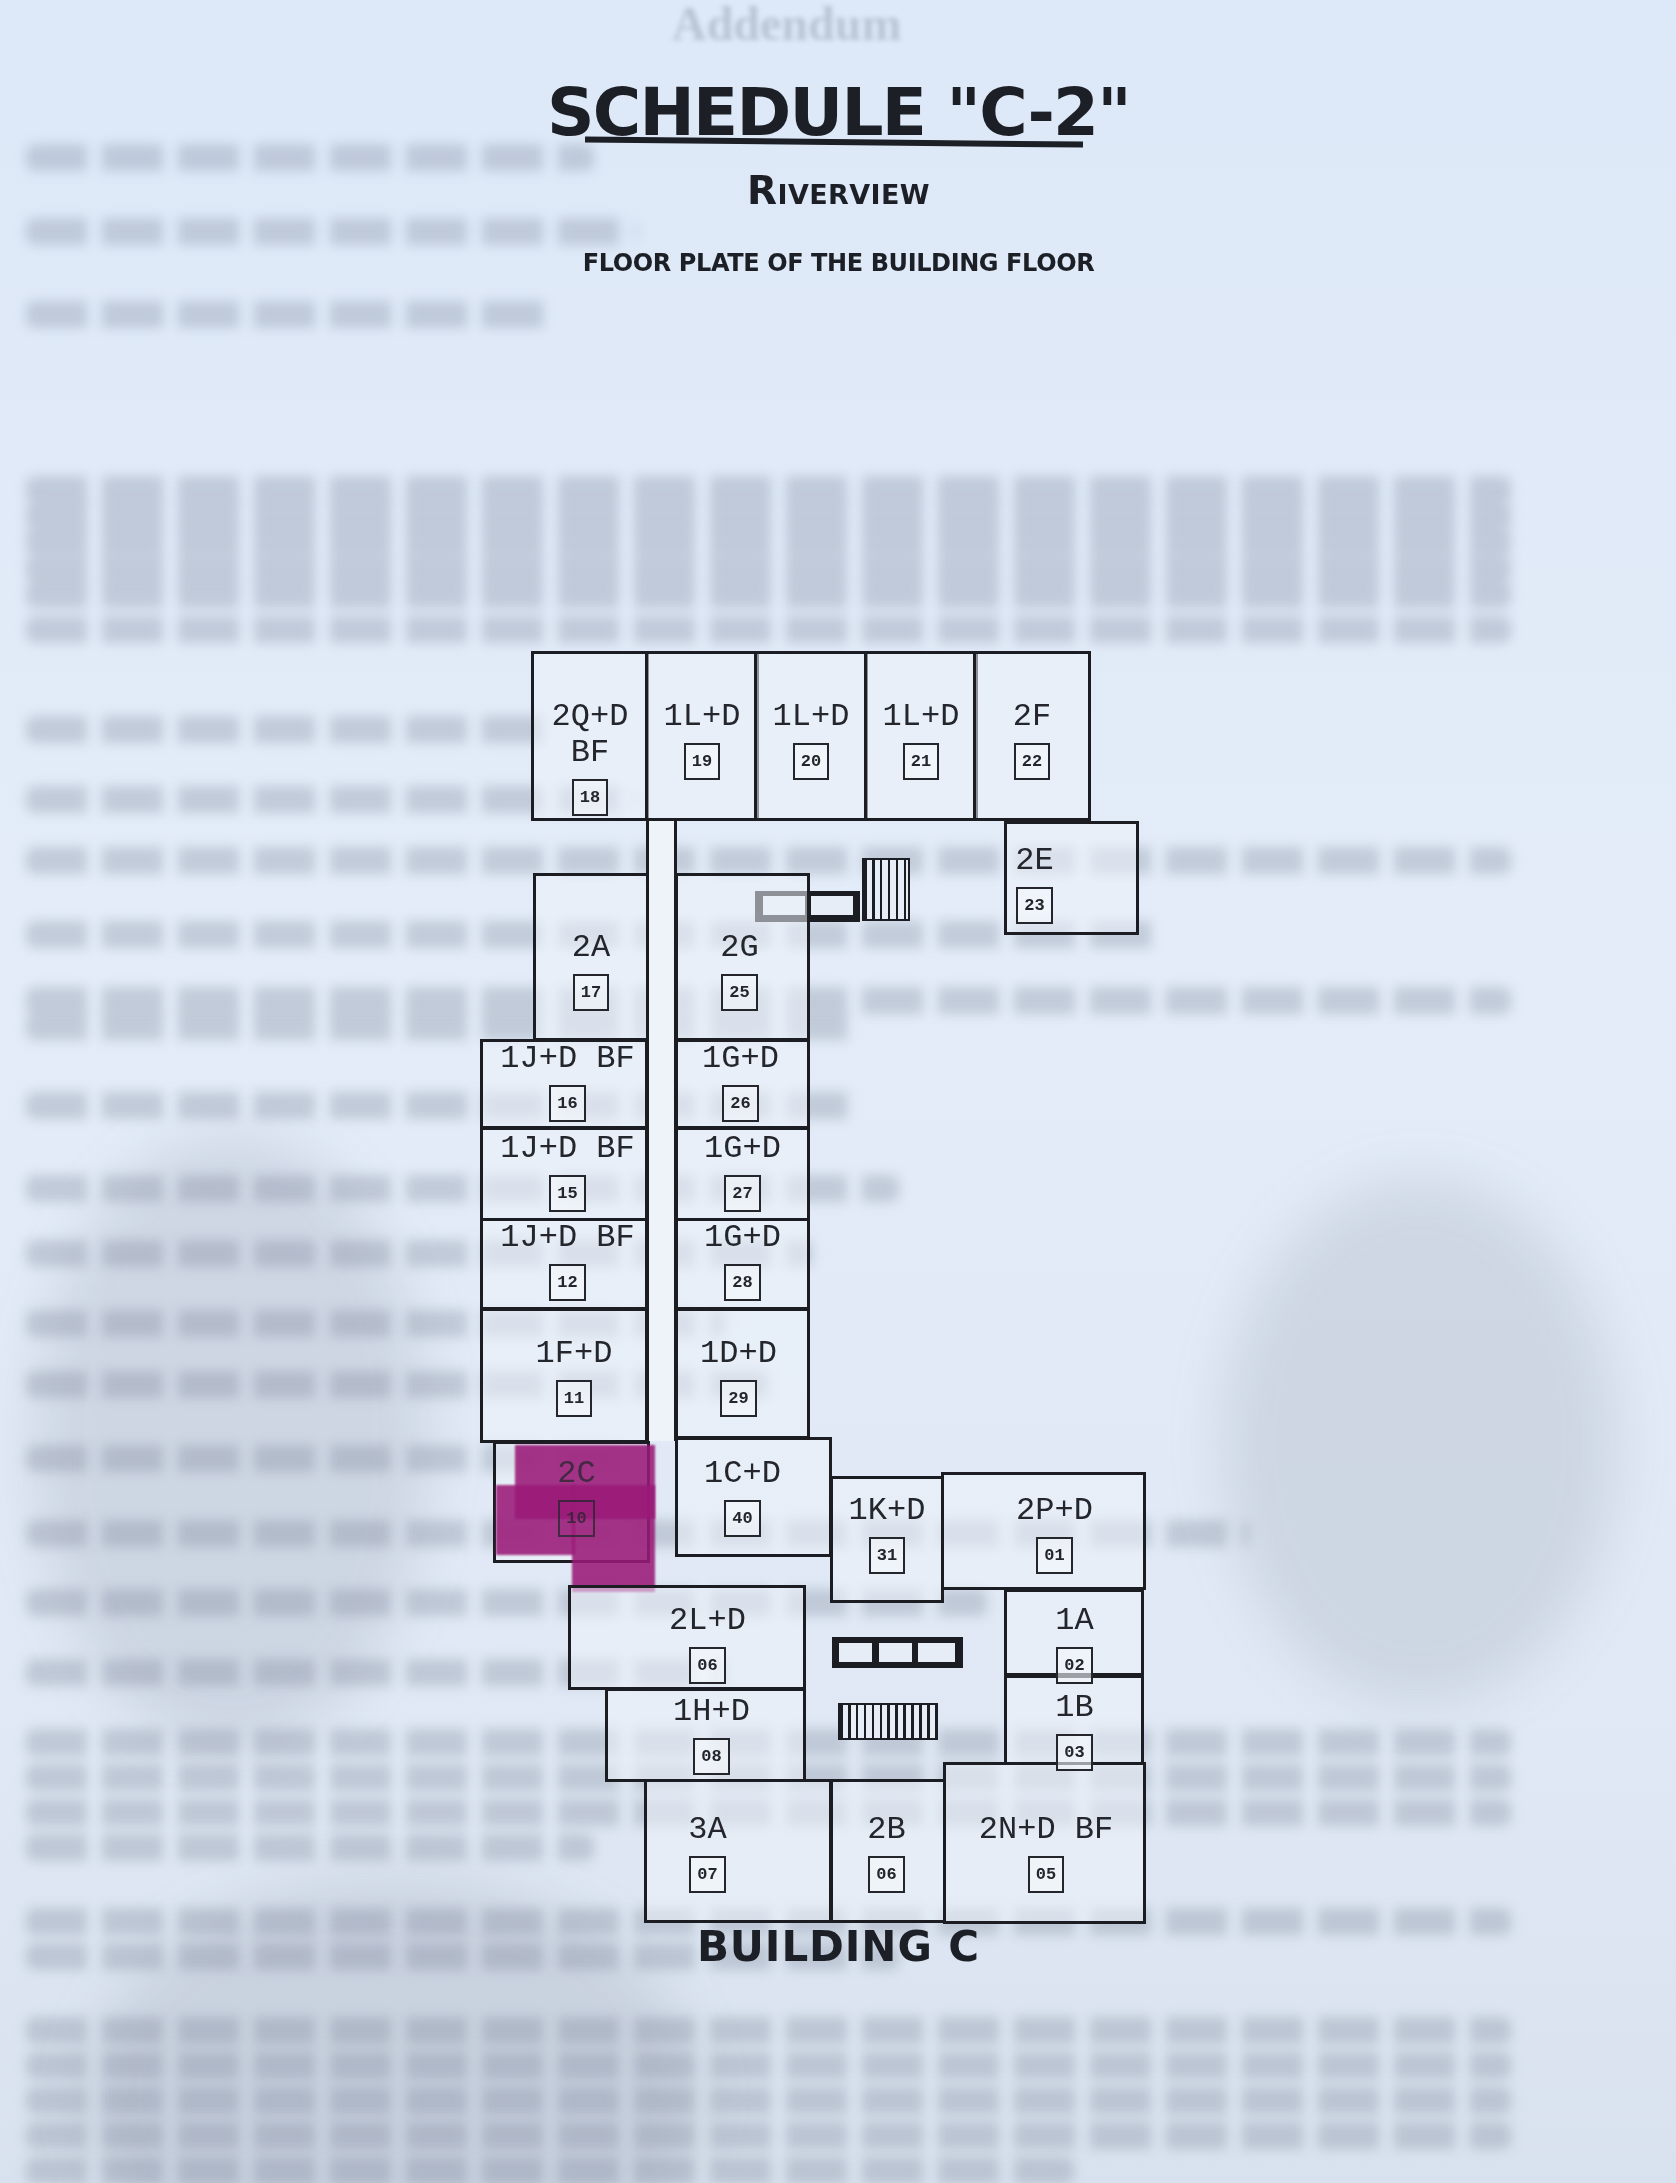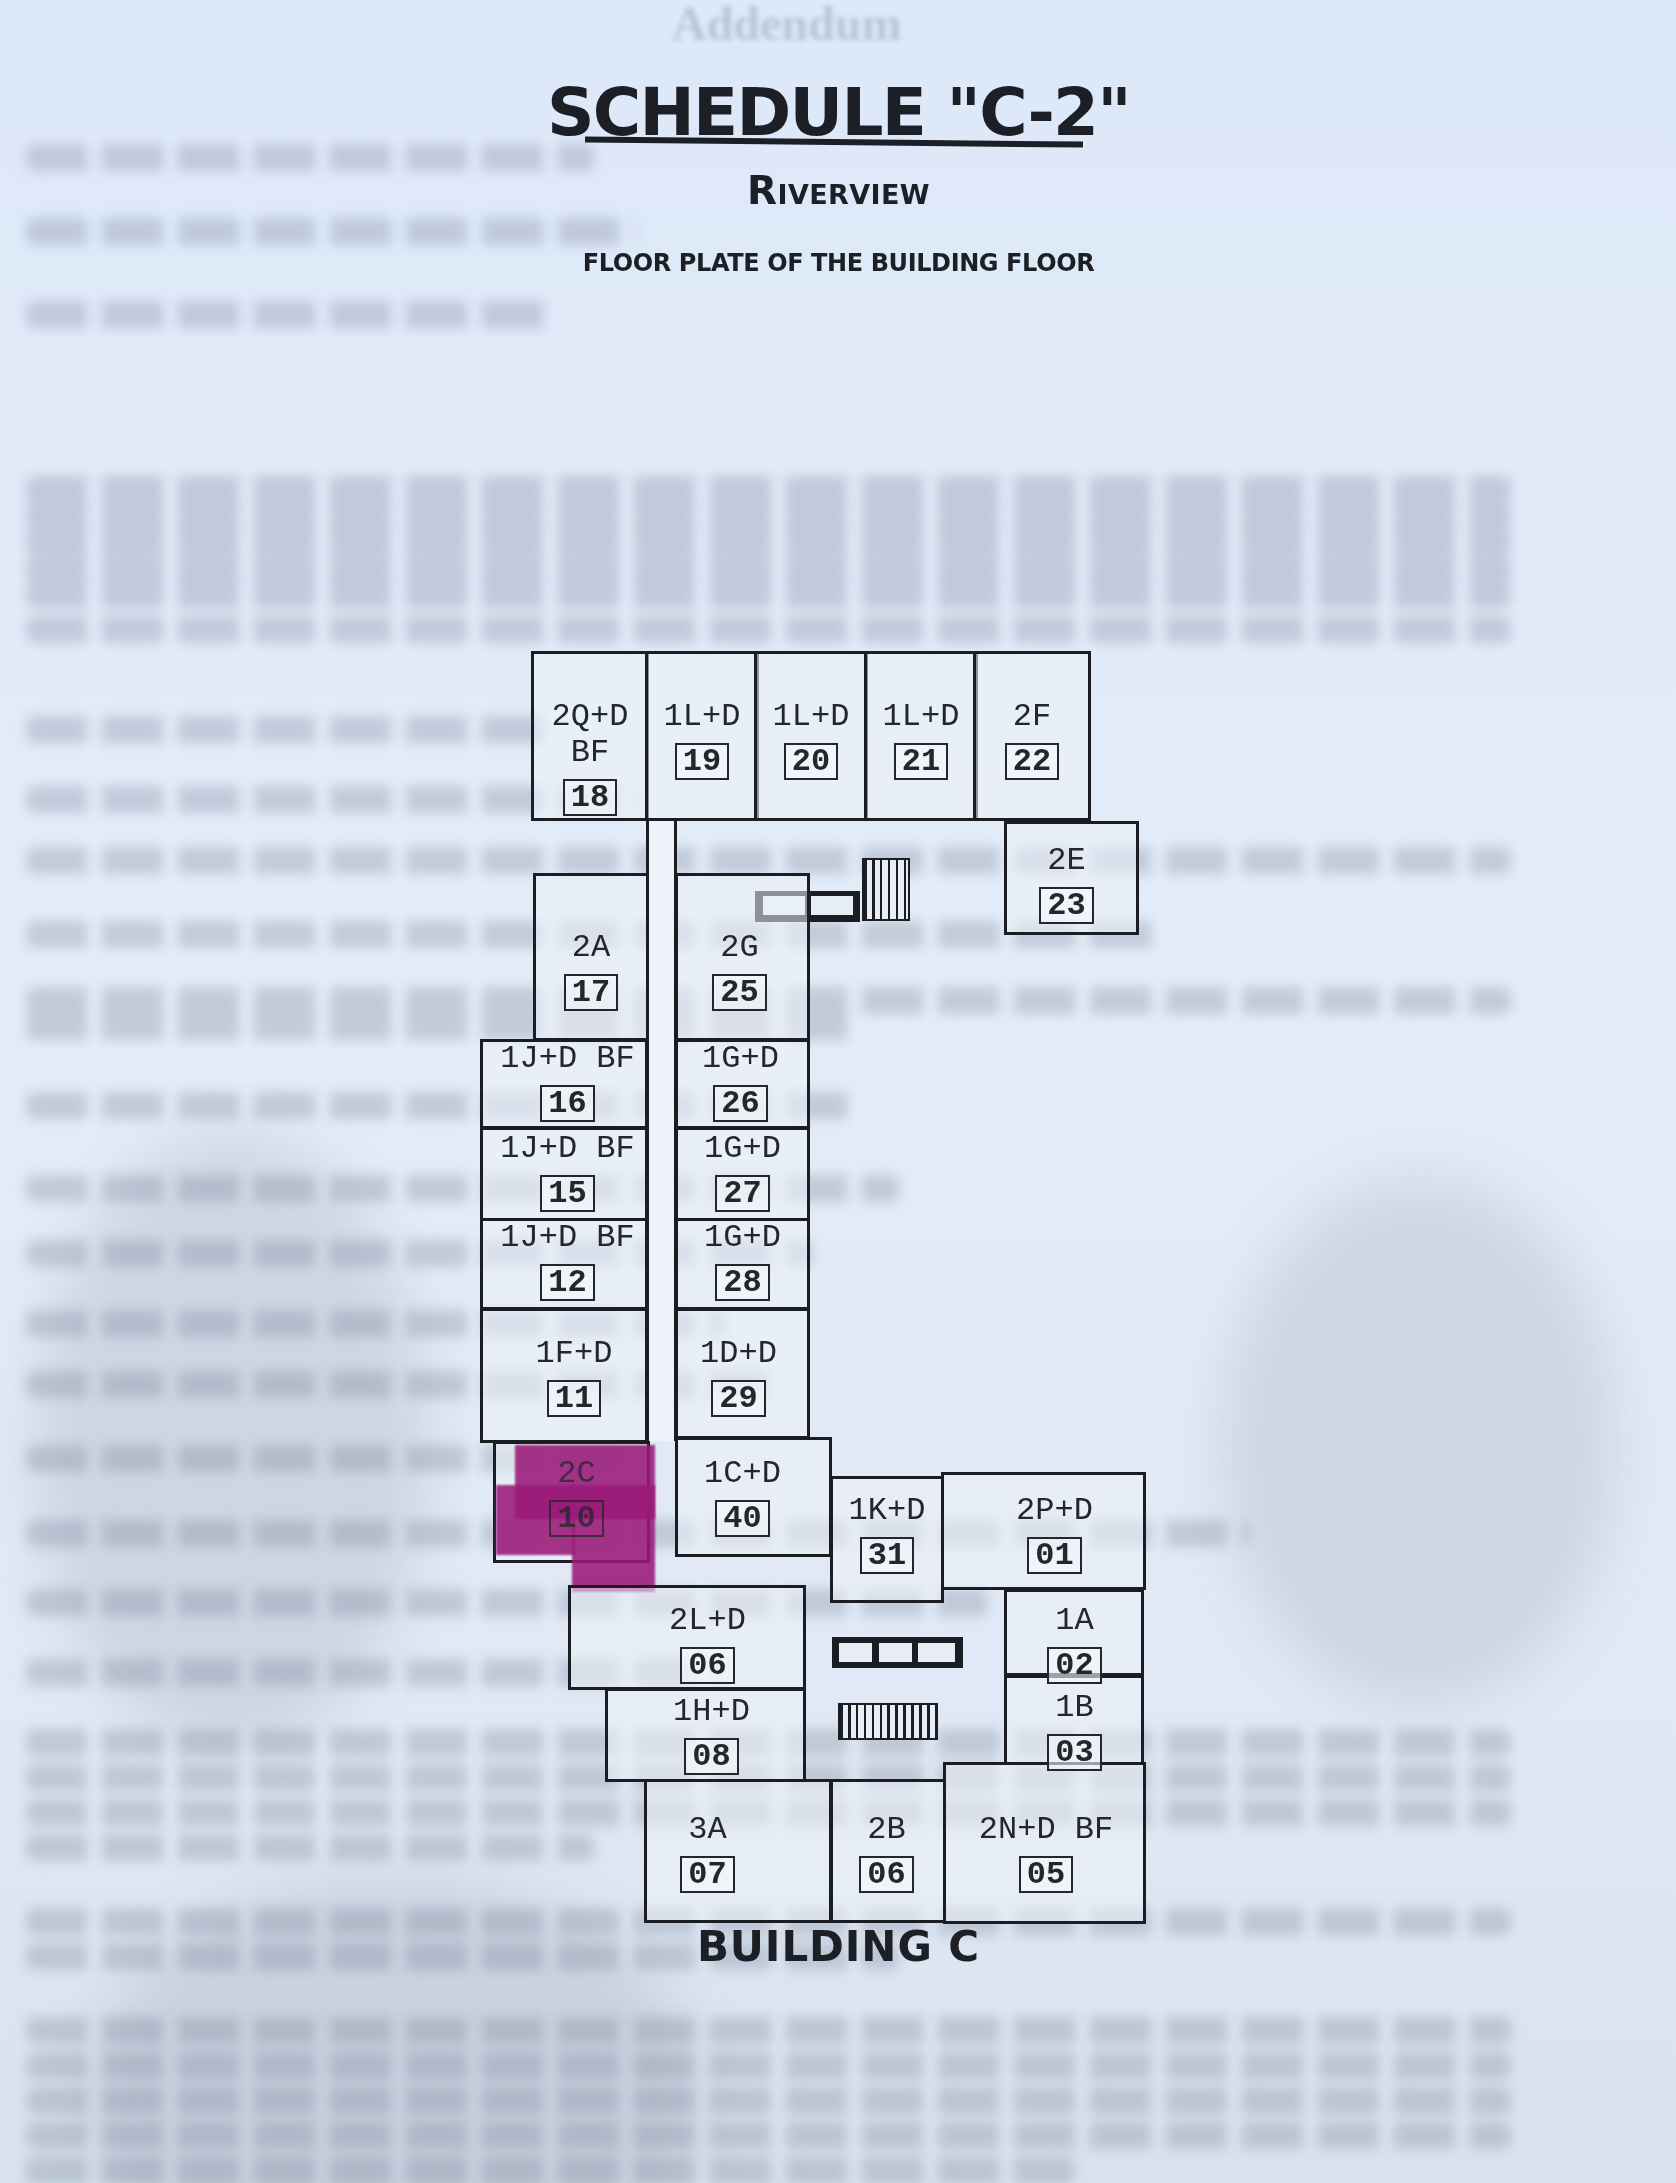--- a/index.html
+++ b/index.html
@@ -28,21 +28,21 @@
   #building-c { top:1922px; font-size:42px; letter-spacing:0.9px; }
 
   .plan { position:absolute; left:0; top:0; width:1677px; height:2326px; }
   .wall { position:absolute; border:3.9px solid #1b1d22; box-sizing:border-box; background:rgba(236,242,250,0.55); }
   .unit-label {
     position:absolute; text-align:center; color:#24262c; font-family:Liberation Mono, monospace;
     font-size:32px; line-height:36px; white-space:nowrap;
   }
   .unit-num {
     display:inline-block; border:2.6px solid #24262c; padding:0.9px 6.1px; font-weight:bold;
-    font-size:32px; line-height:31px; margin-top:8px; background:rgba(245,248,252,0.6);
+    font-size:17px; line-height:31px; margin-top:8px; background:rgba(245,248,252,0.6);
   }
   .corridor { position:absolute; background:#eef3fa; border-left:3.1px solid #1b1d22; border-right:3.1px solid #1b1d22; box-sizing:border-box; }
   .core { position:absolute; background:#1b1d22; }
   .core-inner { position:absolute; background:#e6edf6; border:1.7px solid #1b1d22; box-sizing:border-box; }
   .stairs { position:absolute; background:repeating-linear-gradient(90deg, #1b1d22 0 2.6px, #e6edf6 2.6px 7.9px); border:2.6px solid #1b1d22; box-sizing:border-box; }
   .highlight {
     position:absolute; background:#9a1a78; opacity:0.88; filter: blur(0.9px);
   }
   .blotch { position:absolute; border-radius:50%; background:rgba(120,130,150,0.18); filter: blur(26px); }
 </style>
@@ -159,21 +159,21 @@
     <span class="unit-num">20</span>
   </div>
   <div class="unit-label" style="left:864px;top:699px;width:114px;">
     <div>1L+D</div>
     <span class="unit-num">21</span>
   </div>
   <div class="unit-label" style="left:973px;top:699px;width:118px;">
     <div>2F</div>
     <span class="unit-num">22</span>
   </div>
-  <div class="unit-label" style="left:1004px;top:843px;width:61px;padding-left:32px;">
+  <div class="unit-label" style="left:1004px;top:843px;width:61px;">
     <div>2E</div>
     <span class="unit-num">23</span>
   </div>
 
   <div class="unit-label" style="left:533px;top:930px;width:116px;">
     <div>2A</div>
     <span class="unit-num">17</span>
   </div>
   <div class="unit-label" style="left:675px;top:930px;width:129px;">
     <div>2G</div>

